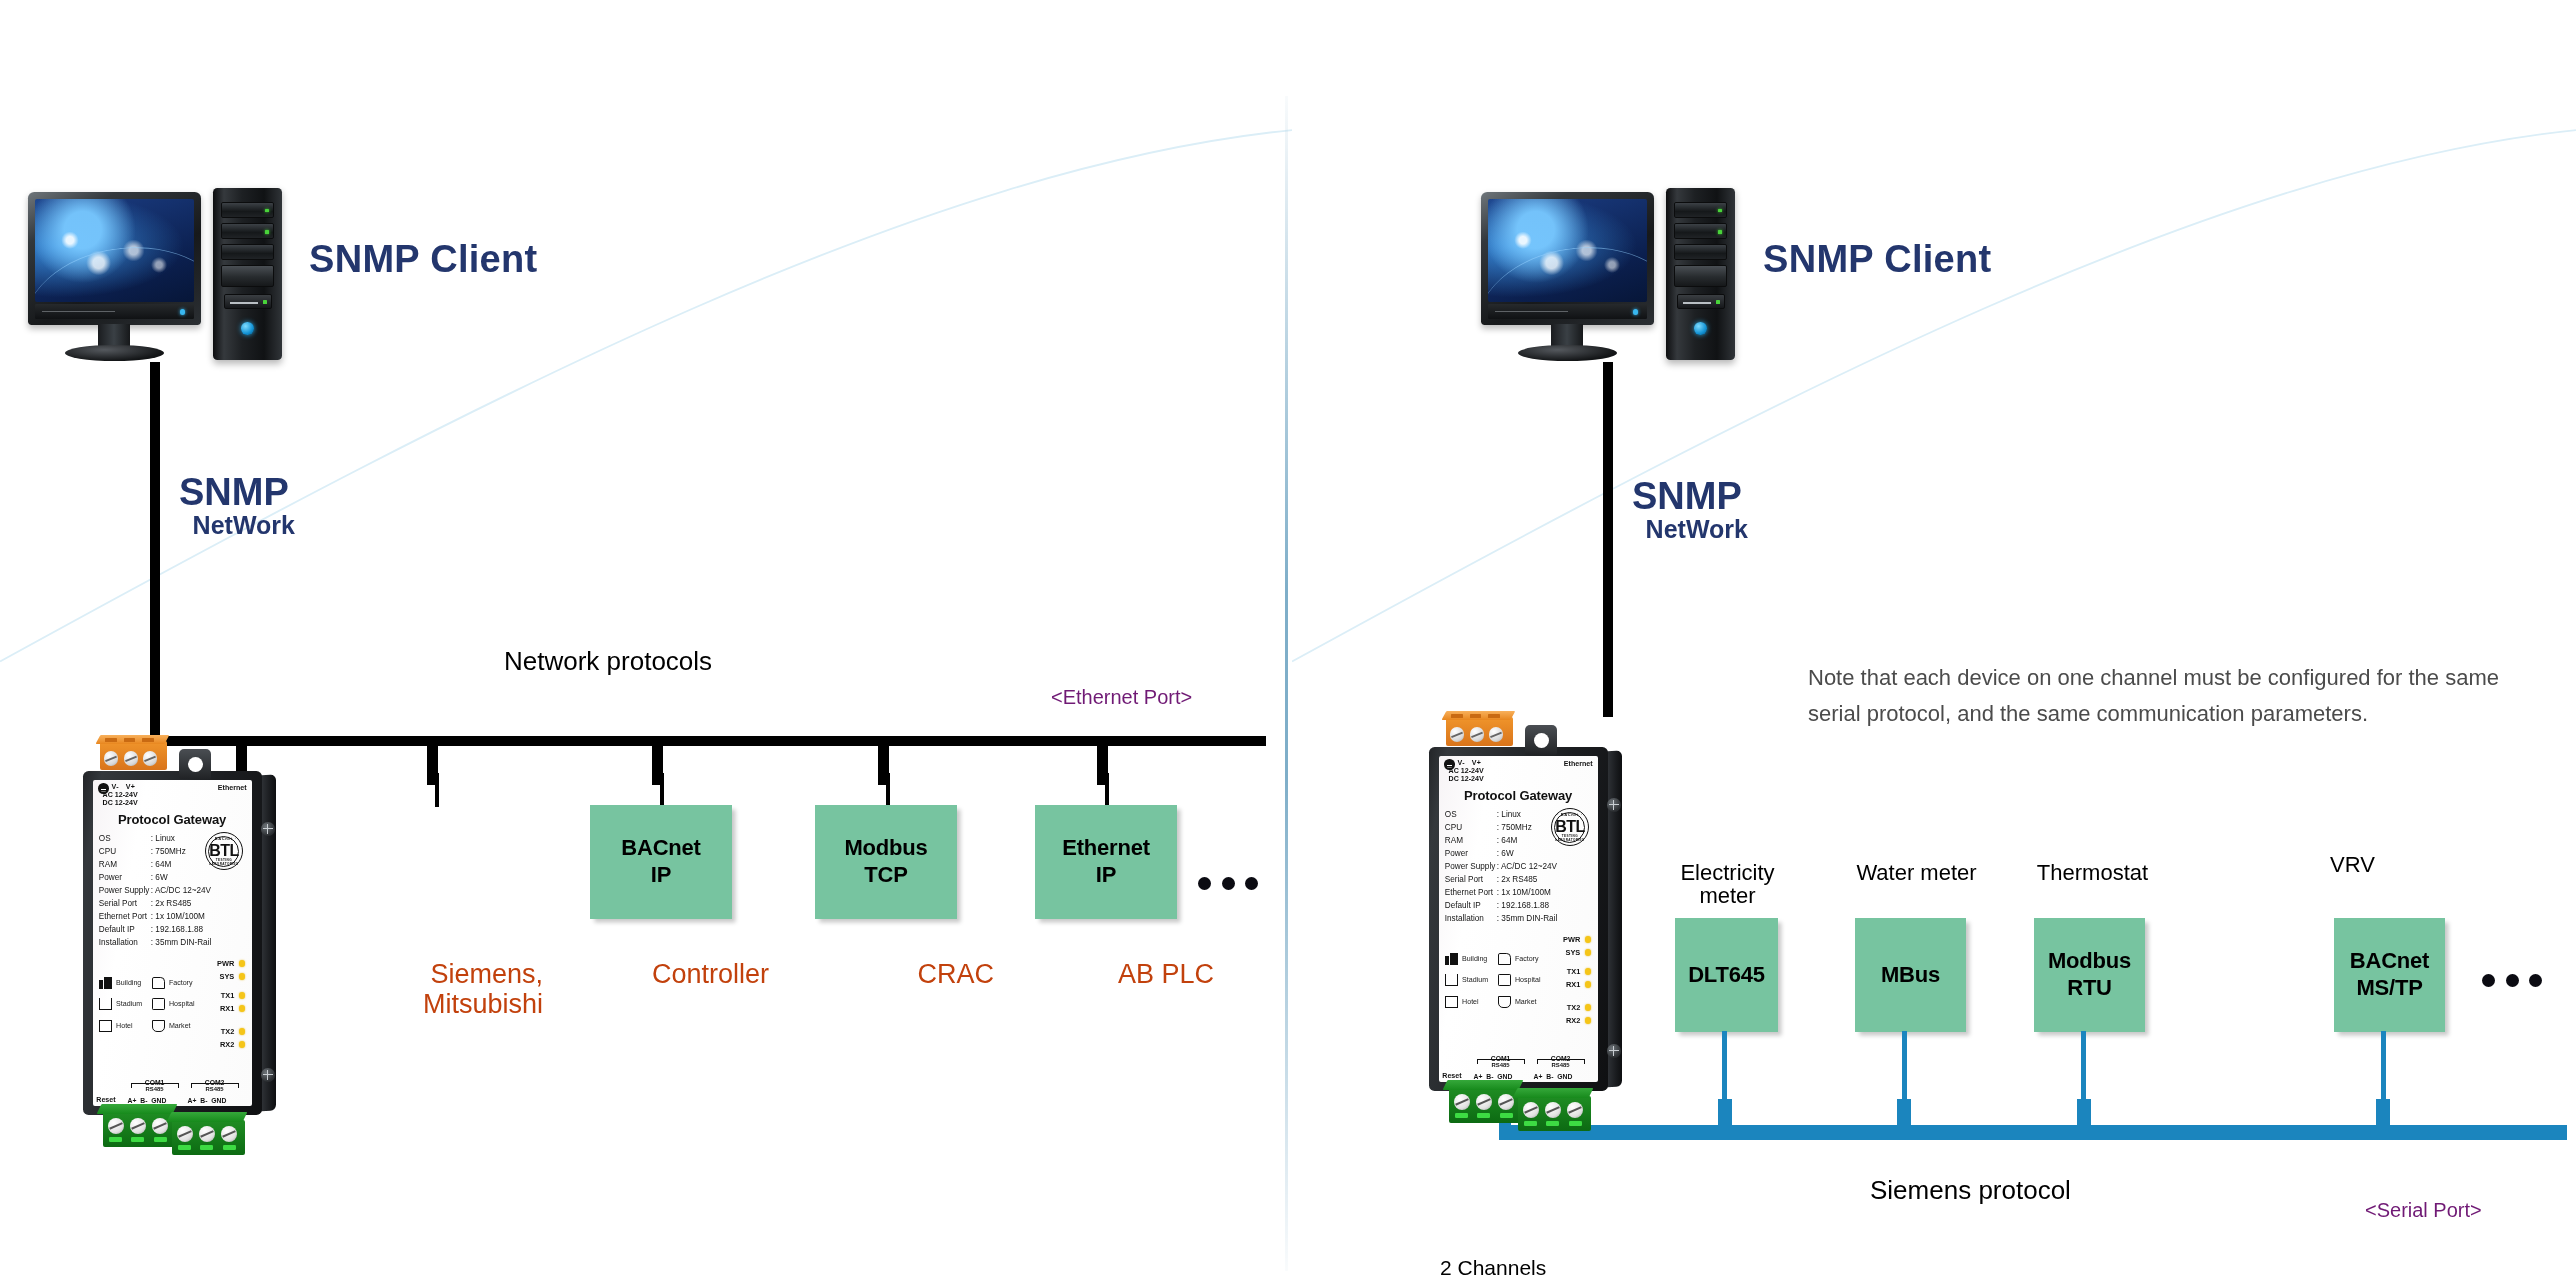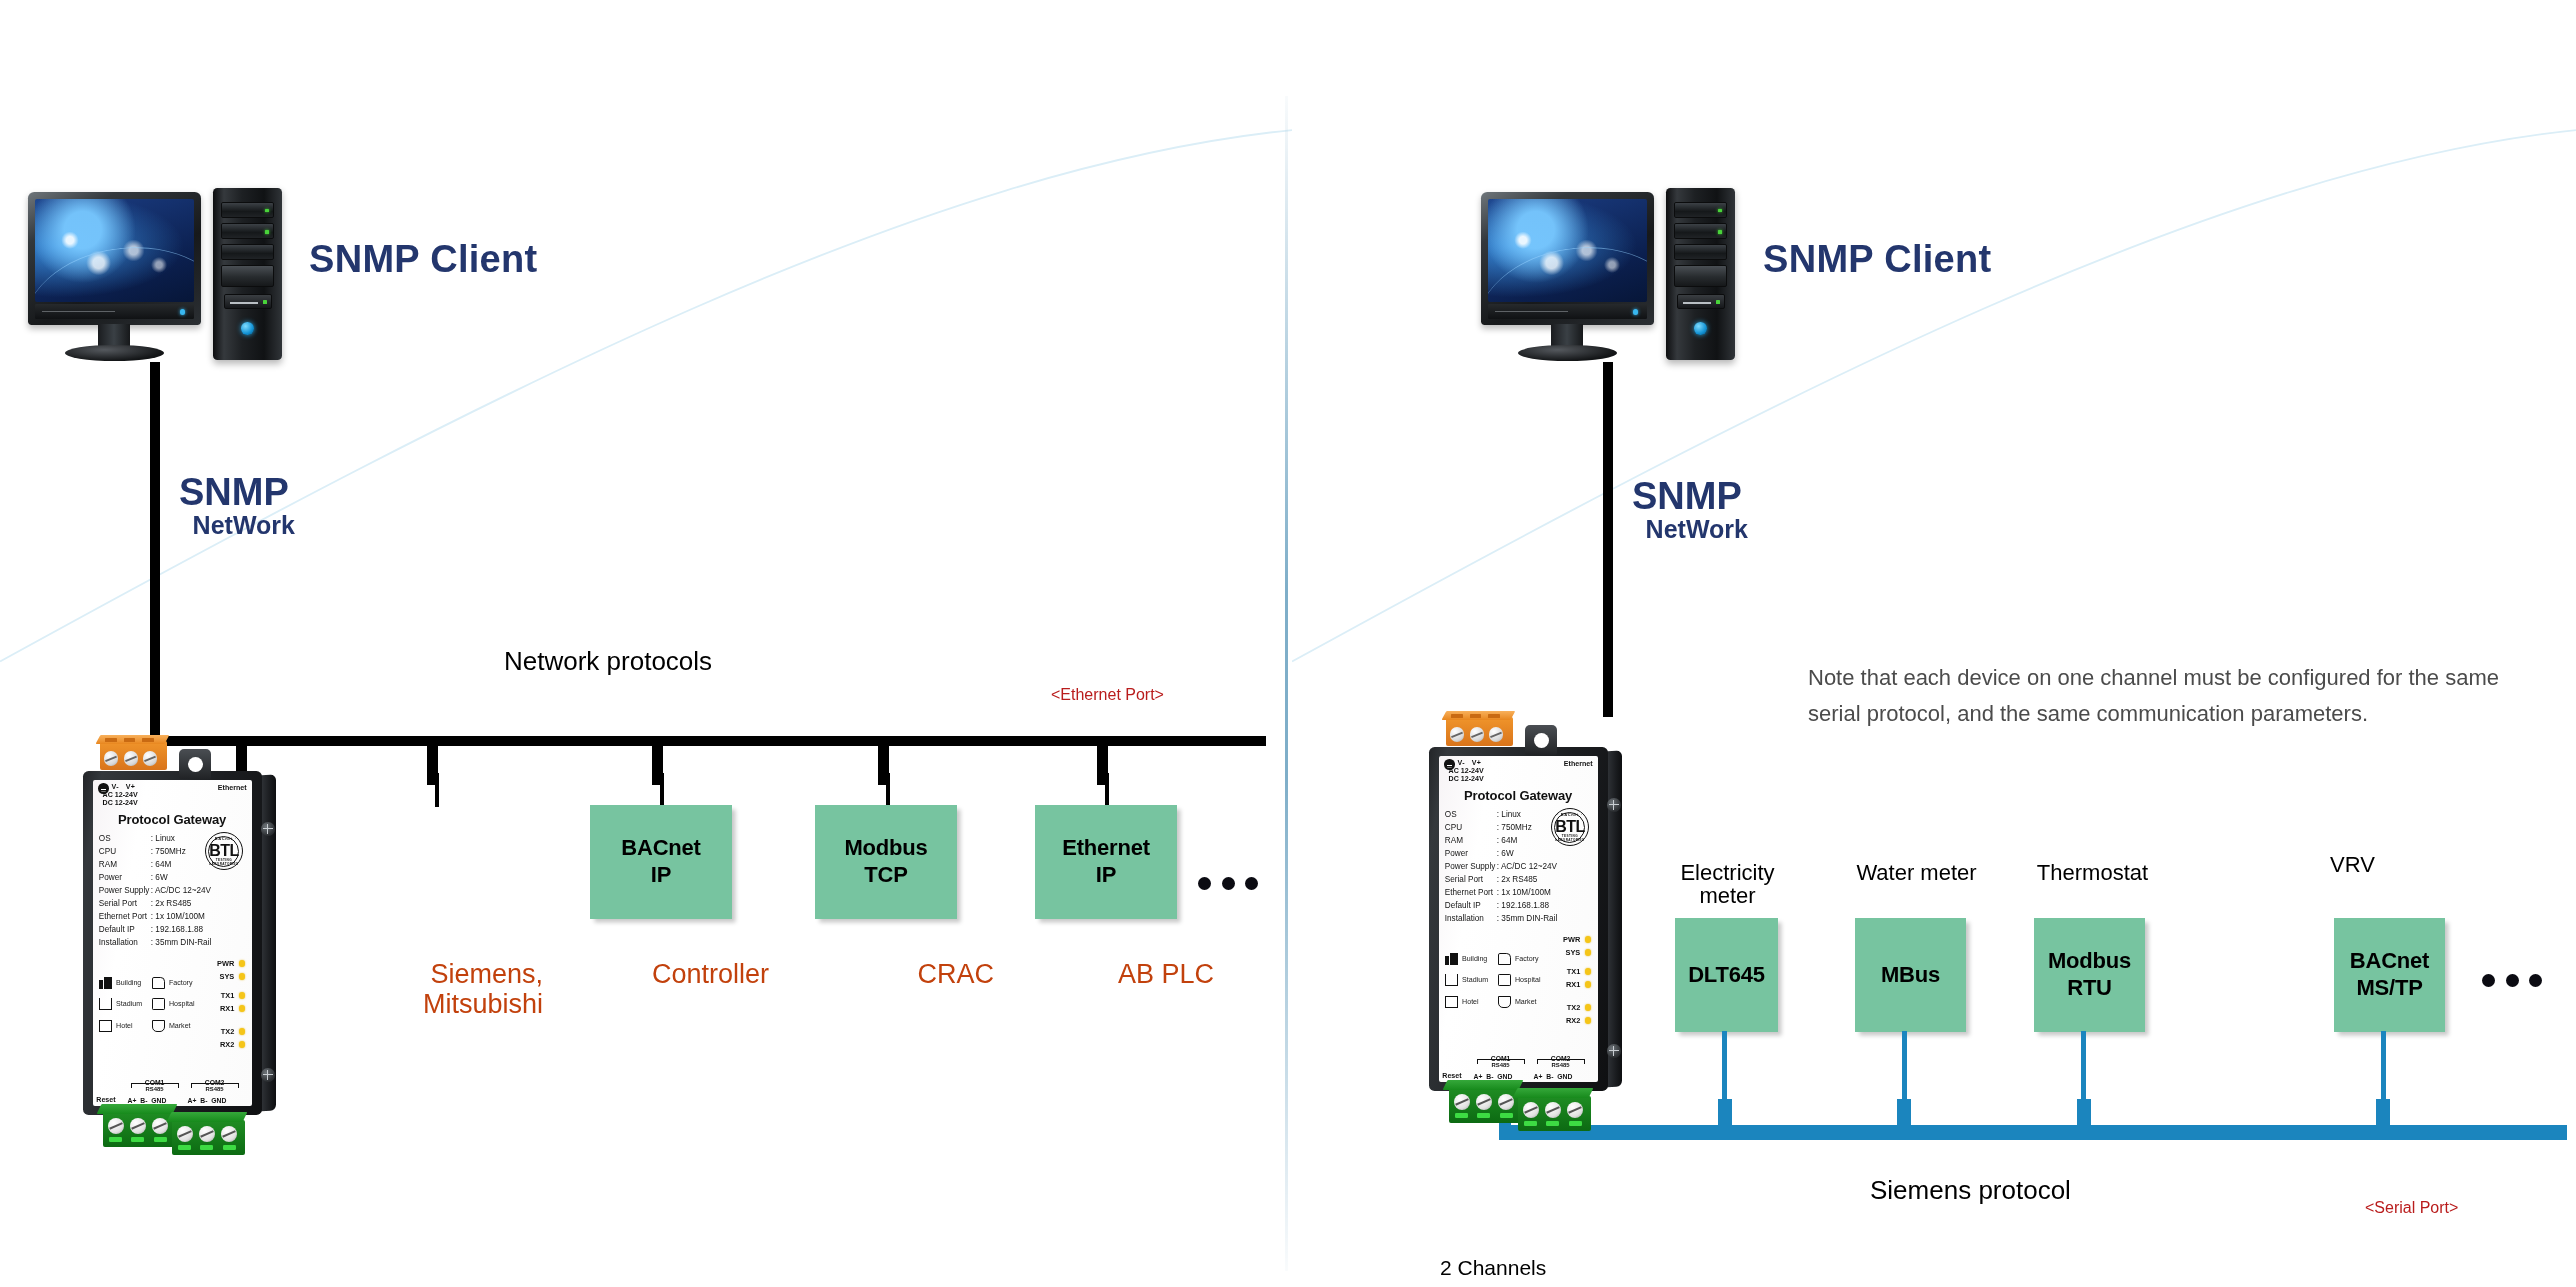--- a/index.html
+++ b/index.html
@@ -150,21 +150,21 @@
   }
   .toplabel {
     position: absolute; font-size: 22px; color: #000; text-align: center;
     line-height: 1.05; white-space: pre-line;
   }
 
   .bus-label {
     position: absolute; font-size: 26px; color: #000; white-space: nowrap;
   }
   .port-tag {
-    position: absolute; font-size: 16px; color: #b91c1c; white-space: nowrap;
+    position: absolute; font-size: 20px; color: #701a75; white-space: nowrap;
   }
   .channels-tag {
     position: absolute; font-size: 21px; color: #000; white-space: nowrap;
   }
 
   .ellipsis { position: absolute; display: flex; gap: 10.5px; }
   .ellipsis i { width: 13px; height: 13px; border-radius: 50%; background: #0b0b12; display: block; }
 
   .note-text {
     position: absolute; font-size: 22px; color: #4b4b4b; line-height: 1.62;

